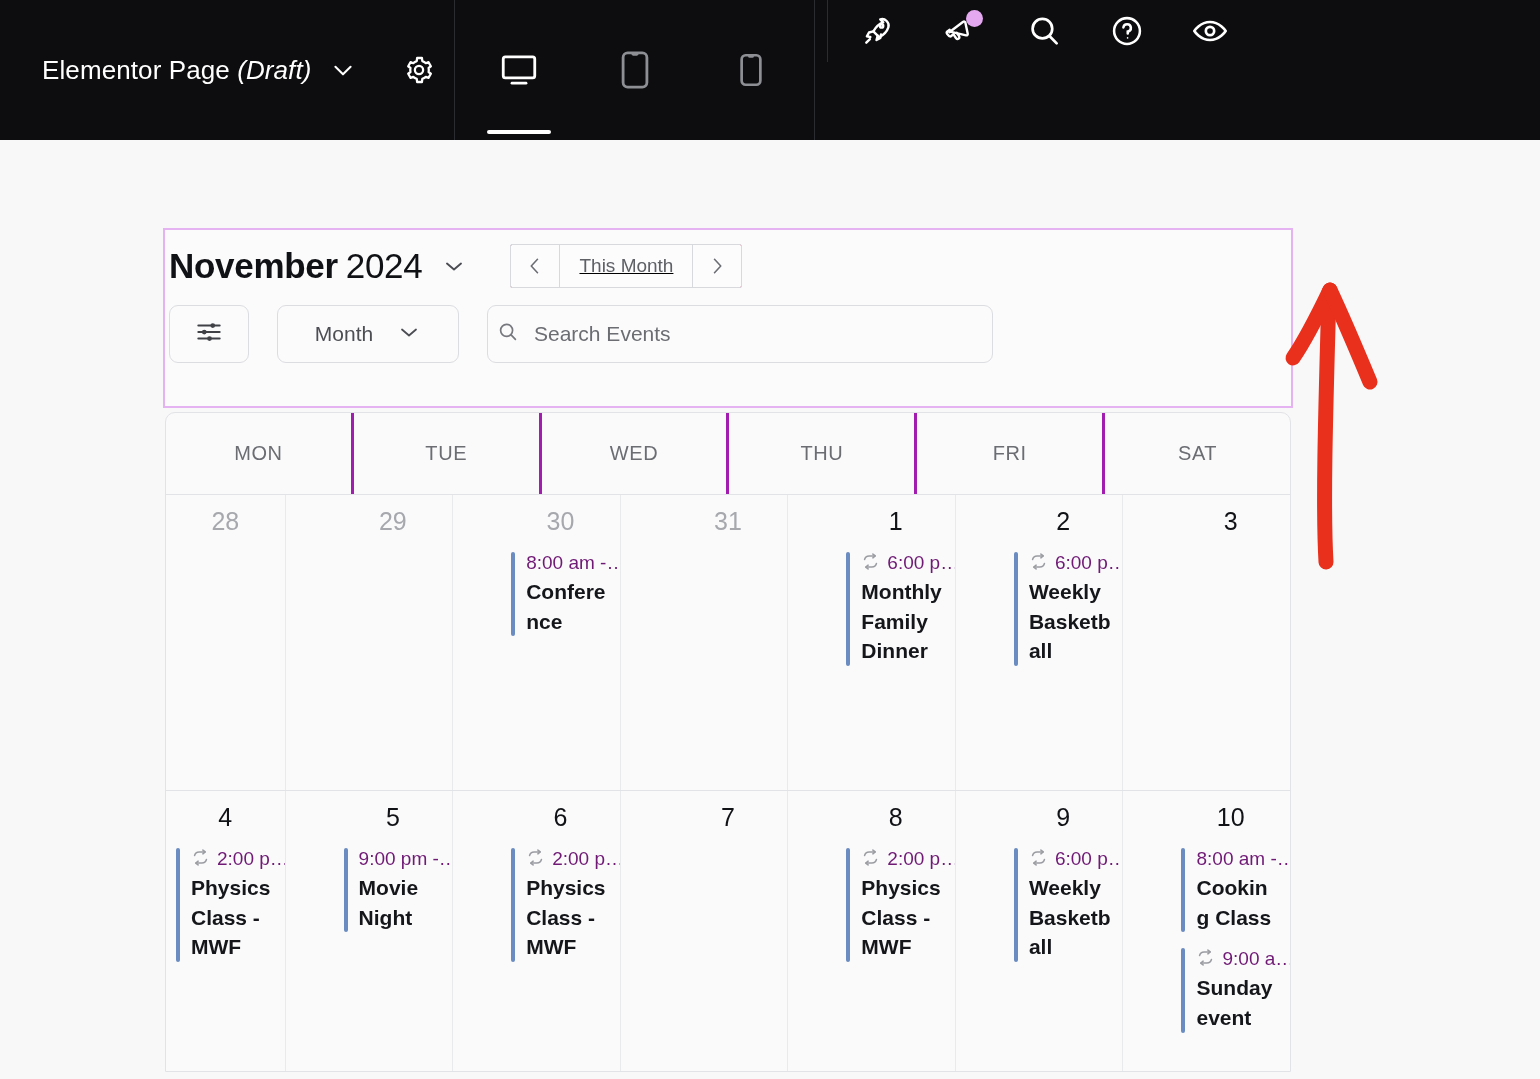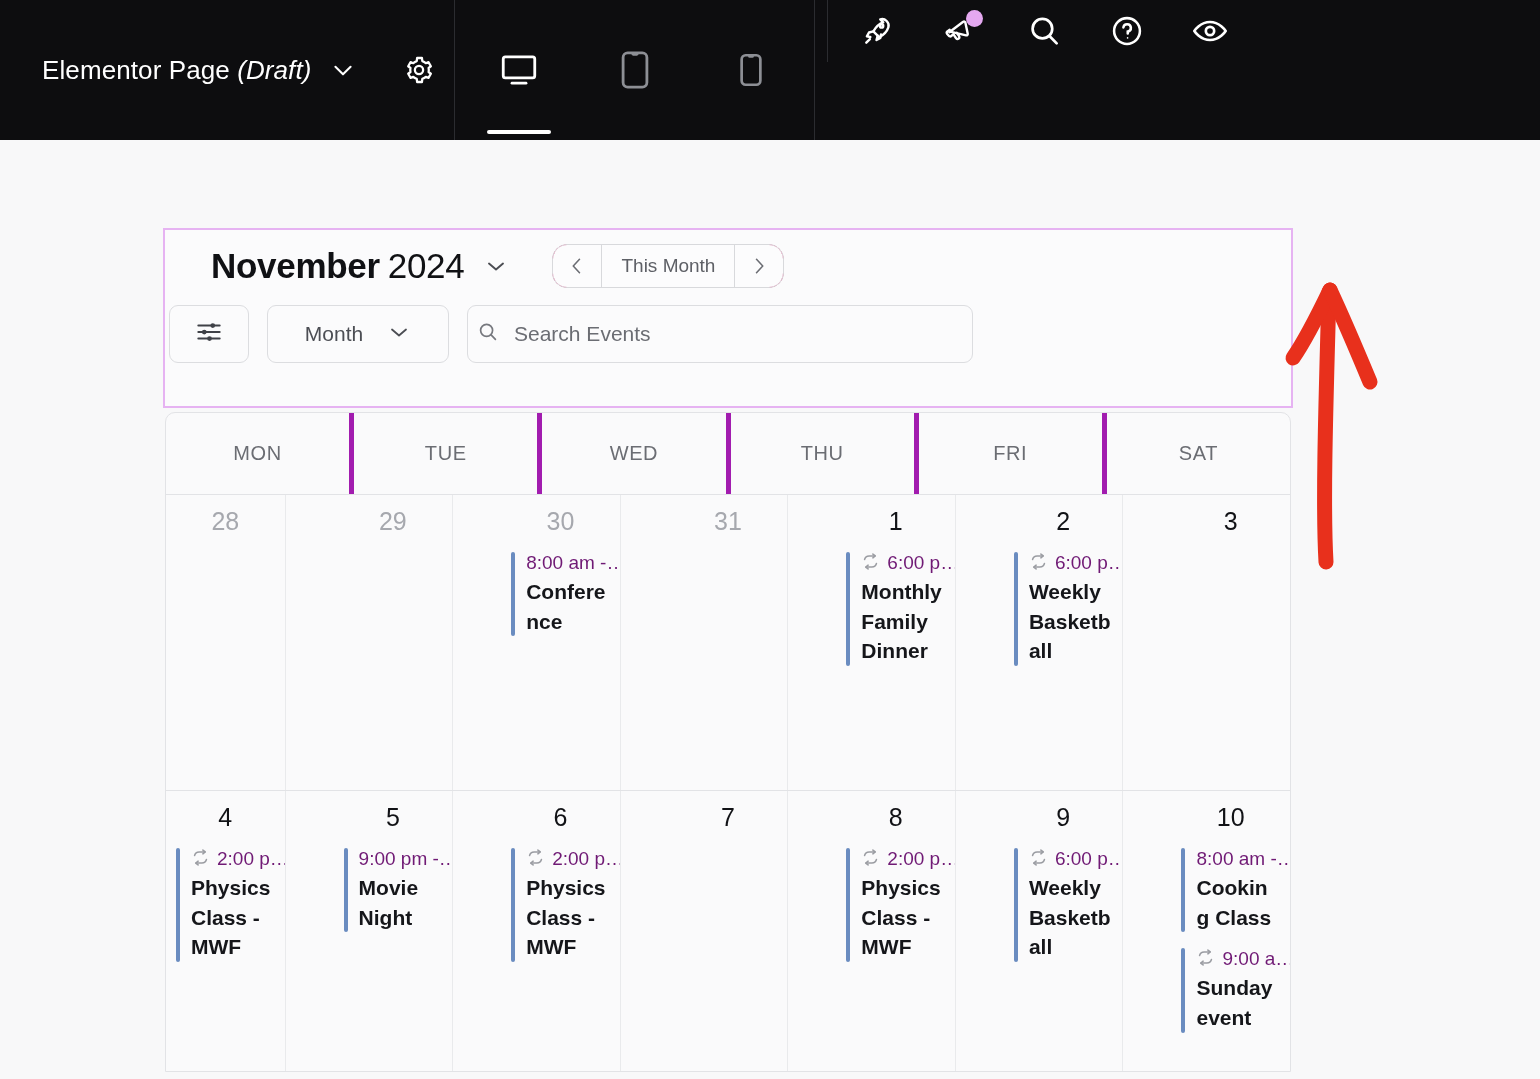--- a/index.html
+++ b/index.html
@@ -95,49 +95,49 @@
 
   
   .widget {
     position: absolute; left: 163px; top: 88px;
     width: 1130px; height: 180px;
     border: 2px solid #e6b3f2;
     background: #fbfbfc;
   }
   .wrow1 {
     display: flex; align-items: center;
-    padding: 14px 0 0 4px; gap: 0; margin-left: 42px;
+    padding: 14px 0 0 4px; gap: 0;
   }
   .month-title {
     font-size: 35px; color: #101114; white-space: nowrap;
     letter-spacing: -.3px;
   }
   .month-title .mname { font-weight: 700; }
   .month-title .myear { font-weight: 400; margin-left: 8px; }
   .title-caret2 {
     margin-left: 20px; width: 24px; height: 24px;
     display: flex; align-items: center; justify-content: center;
   }
   .seg {
     margin-left: 44px; display: flex;
-    border: 1px solid #d8d9dc; border-radius: 15px;
-    overflow: hidden; background: #be185d; height: 44px;
+    border: 1px solid #d8d9dc; border-radius: 2px;
+    overflow: hidden; background: #be185d; height: 44px; text-decoration: underline;
   }
   .seg-btn {
     width: 48px; display: flex; align-items: center; justify-content: center;
     background: #fcfcfd;
   }
   .seg-mid {
     padding: 0 19px; display: flex; align-items: center;
     font-size: 19px; color: #5e6066;
     border-left: 1px solid #d8d9dc; border-right: 1px solid #d8d9dc;
     background: #fcfcfd;
   }
   .wrow2 {
-    display: flex; align-items: center; gap: 18px;
+    display: flex; align-items: center; gap: 28px;
     padding: 17px 0 0 4px;
   }
   .filter-btn {
     width: 80px; height: 58px; border: 1px solid #dcdde0;
     border-radius: 9px; background: #fbfbfc;
     display: flex; align-items: center; justify-content: center;
   }
   .view-select {
     width: 182px; height: 58px; border: 1px solid #dcdde0;
     border-radius: 9px; background: #fbfbfc;
@@ -158,21 +158,21 @@
     width: 1126px; height: 660px;
     border: 1px solid #e2e3e6;
     border-radius: 10px 10px 0 0;
     background: #fafafb;
     overflow: hidden;
   }
   .cal-head { display: flex; height: 82px; border-bottom: 1px solid #e2e3e6; }
   .cal-head .hc {
     flex: 1 1 0; display: flex; align-items: center; justify-content: center;
     font-size: 20px; color: #6b6d73; letter-spacing: .6px;
-    border-right: 5px solid #a21caf;
+    border-right: 3px solid #a21caf;
   }
   .cal-head .hc:last-child { border-right: none; }
 
   .week { display: flex; height: 296px; border-bottom: 1px solid #e2e3e6; gap: 48px; }
   .week:last-child { border-bottom: none; }
   .day {
     flex: 1 1 0; border-right: 1px solid #e9eaec;
     padding: 12px 10px 0 10px; overflow: hidden;
   }
   .day:last-child { border-right: none; }

